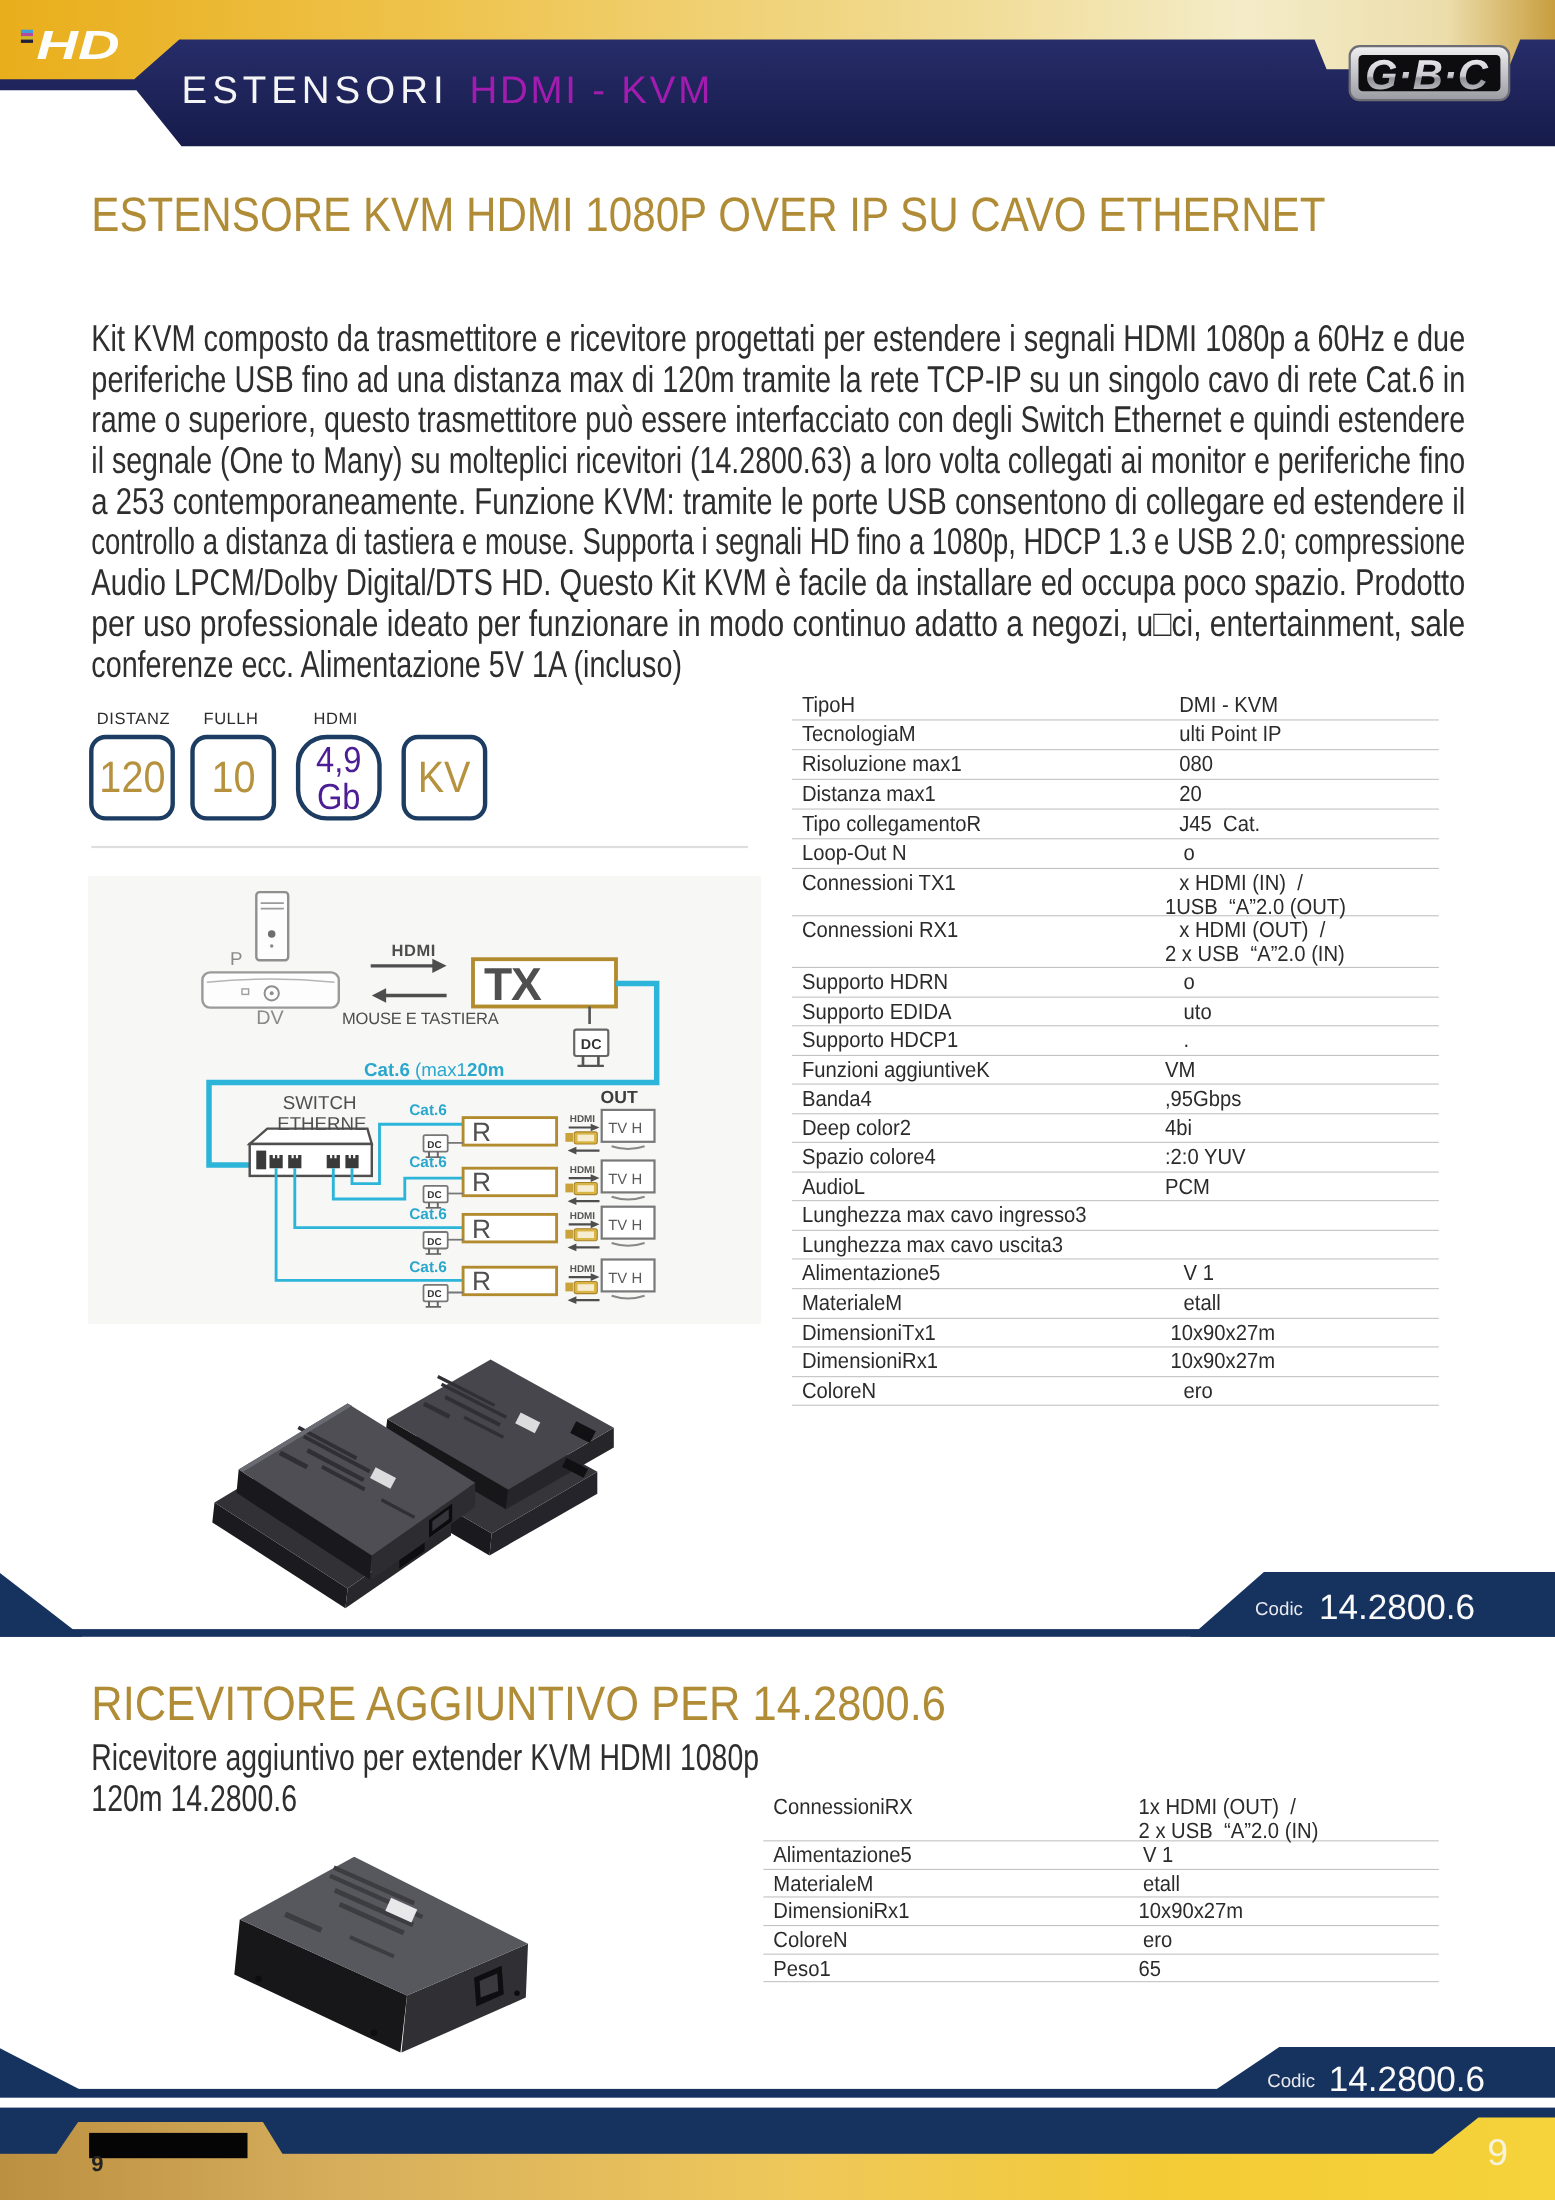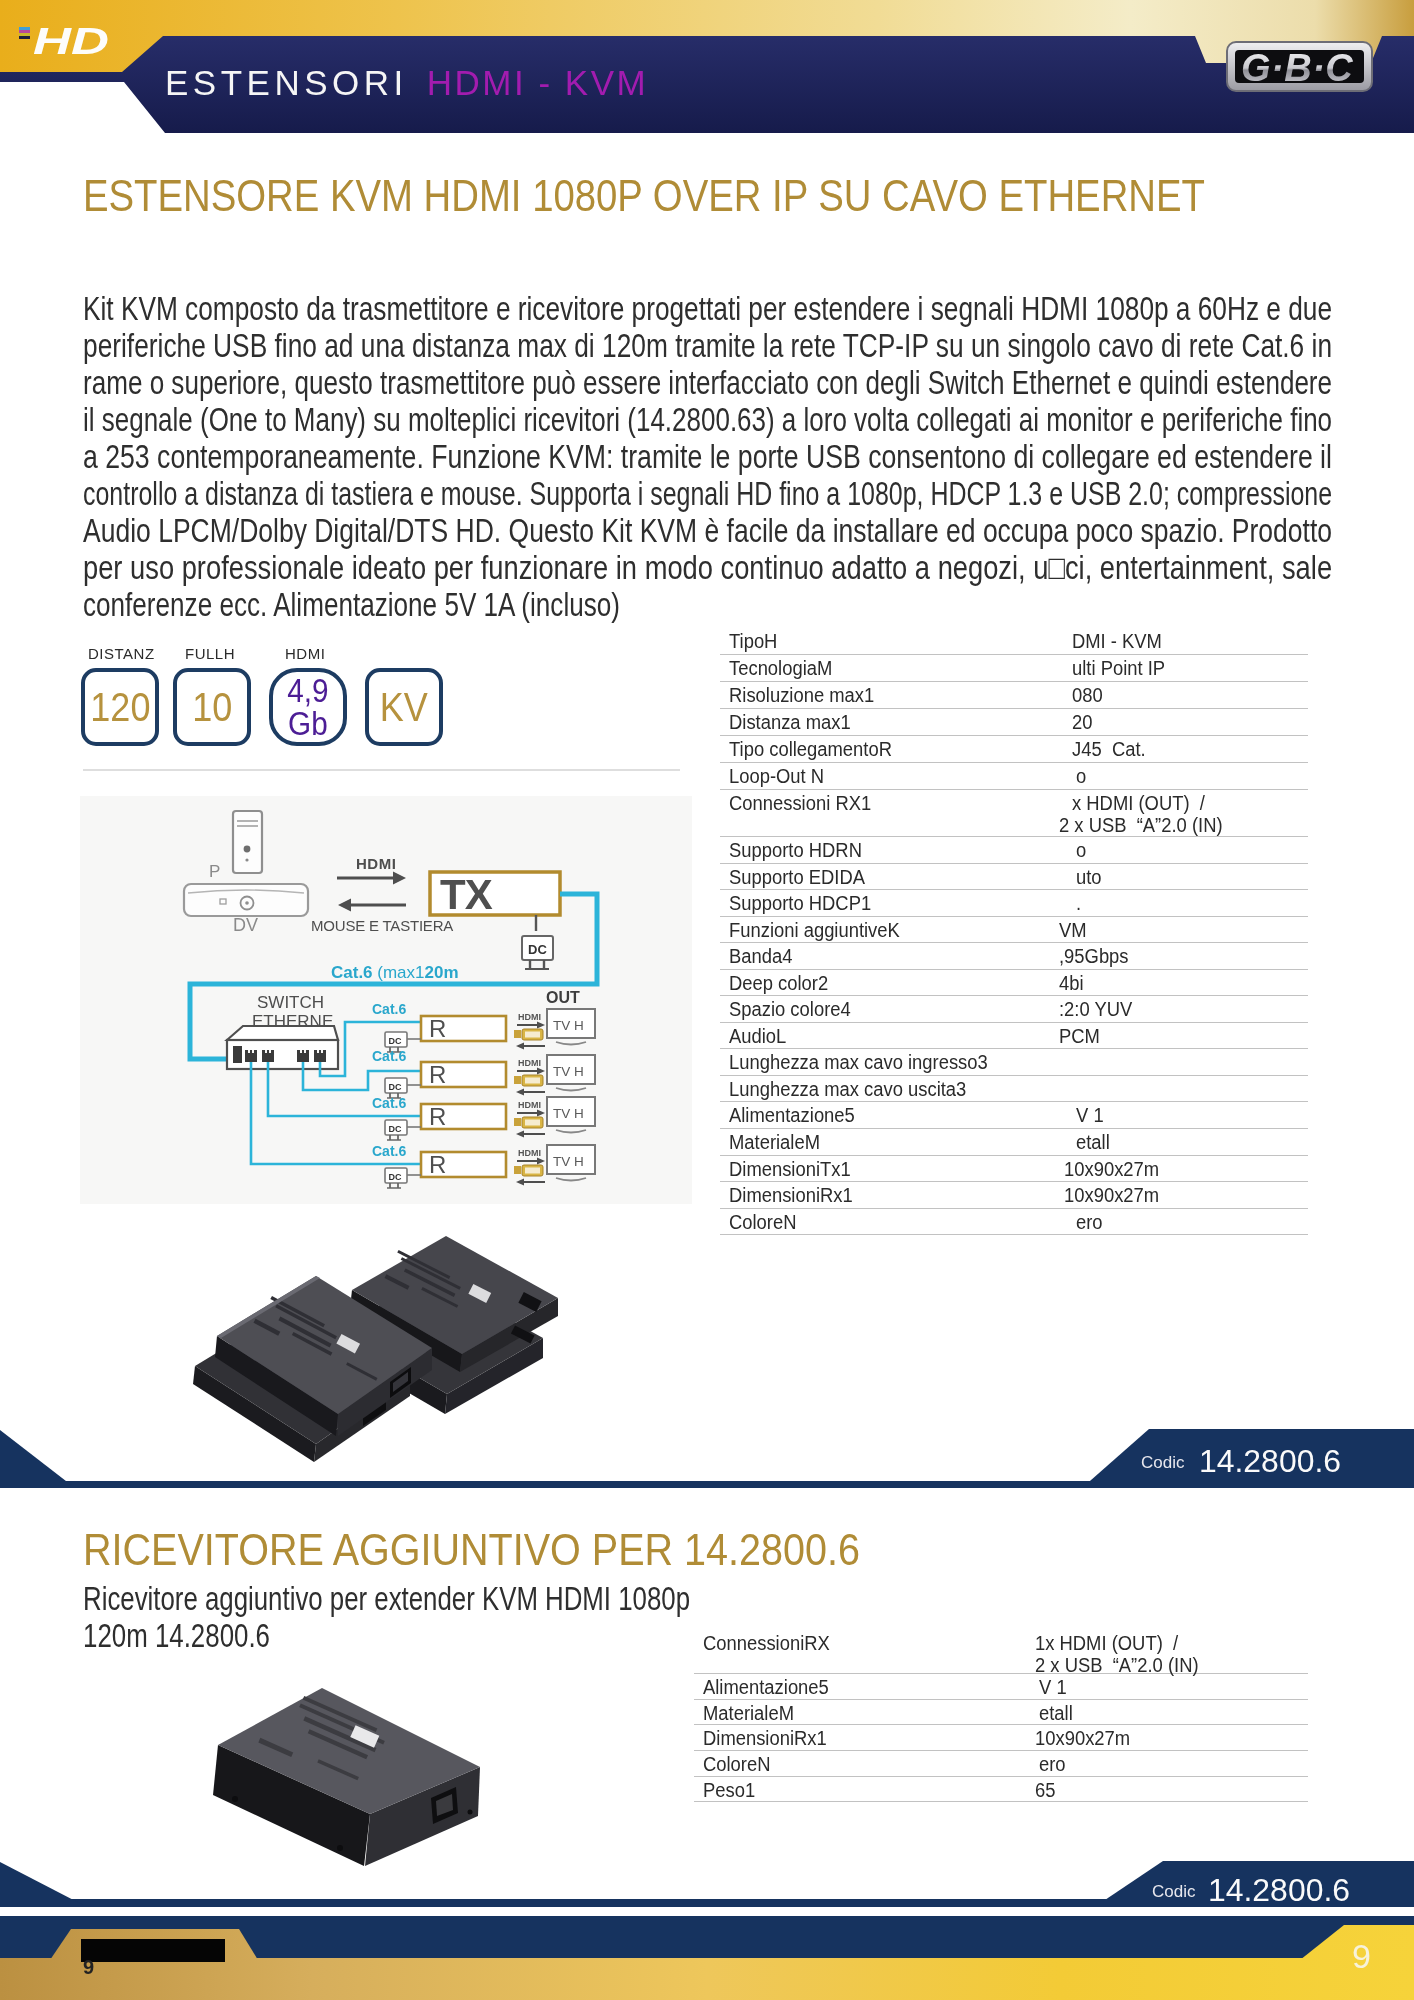--- a/index.html
+++ b/index.html
@@ -251,20 +251,25 @@
       <span class="val" style="left:352px;">20</span>
     </div>
 <div class="row" style="height:27px">
       <span class="lab">Tipo collegamentoR</span>
       <span class="val" style="left:352px;">J45&nbsp; Cat.</span>
     </div>
 <div class="row" style="height:27px">
       <span class="lab">Loop-Out N</span>
       <span class="val" style="left:356px;">o</span>
     </div>
+<div class="row" style="height:43px;">
+      <span class="lab">Connessioni TX1</span>
+      <span class="val" style="left:352px;">x HDMI (IN)&nbsp; /</span>
+      <span class="val" style="left:339px;top:25px;">1USB&nbsp; “A”2.0 (OUT)</span>
+    </div>
 <div class="row" style="height:47px;">
       <span class="lab">Connessioni RX1</span>
       <span class="val" style="left:352px;">x HDMI (OUT)&nbsp; /</span>
       <span class="val" style="left:339px;top:25px;">2 x USB&nbsp; “A”2.0 (IN)</span>
     </div>
 <div class="row" style="height:26.56px">
       <span class="lab">Supporto HDRN</span>
       <span class="val" style="left:356px;">o</span>
     </div>
 <div class="row" style="height:26.56px">

